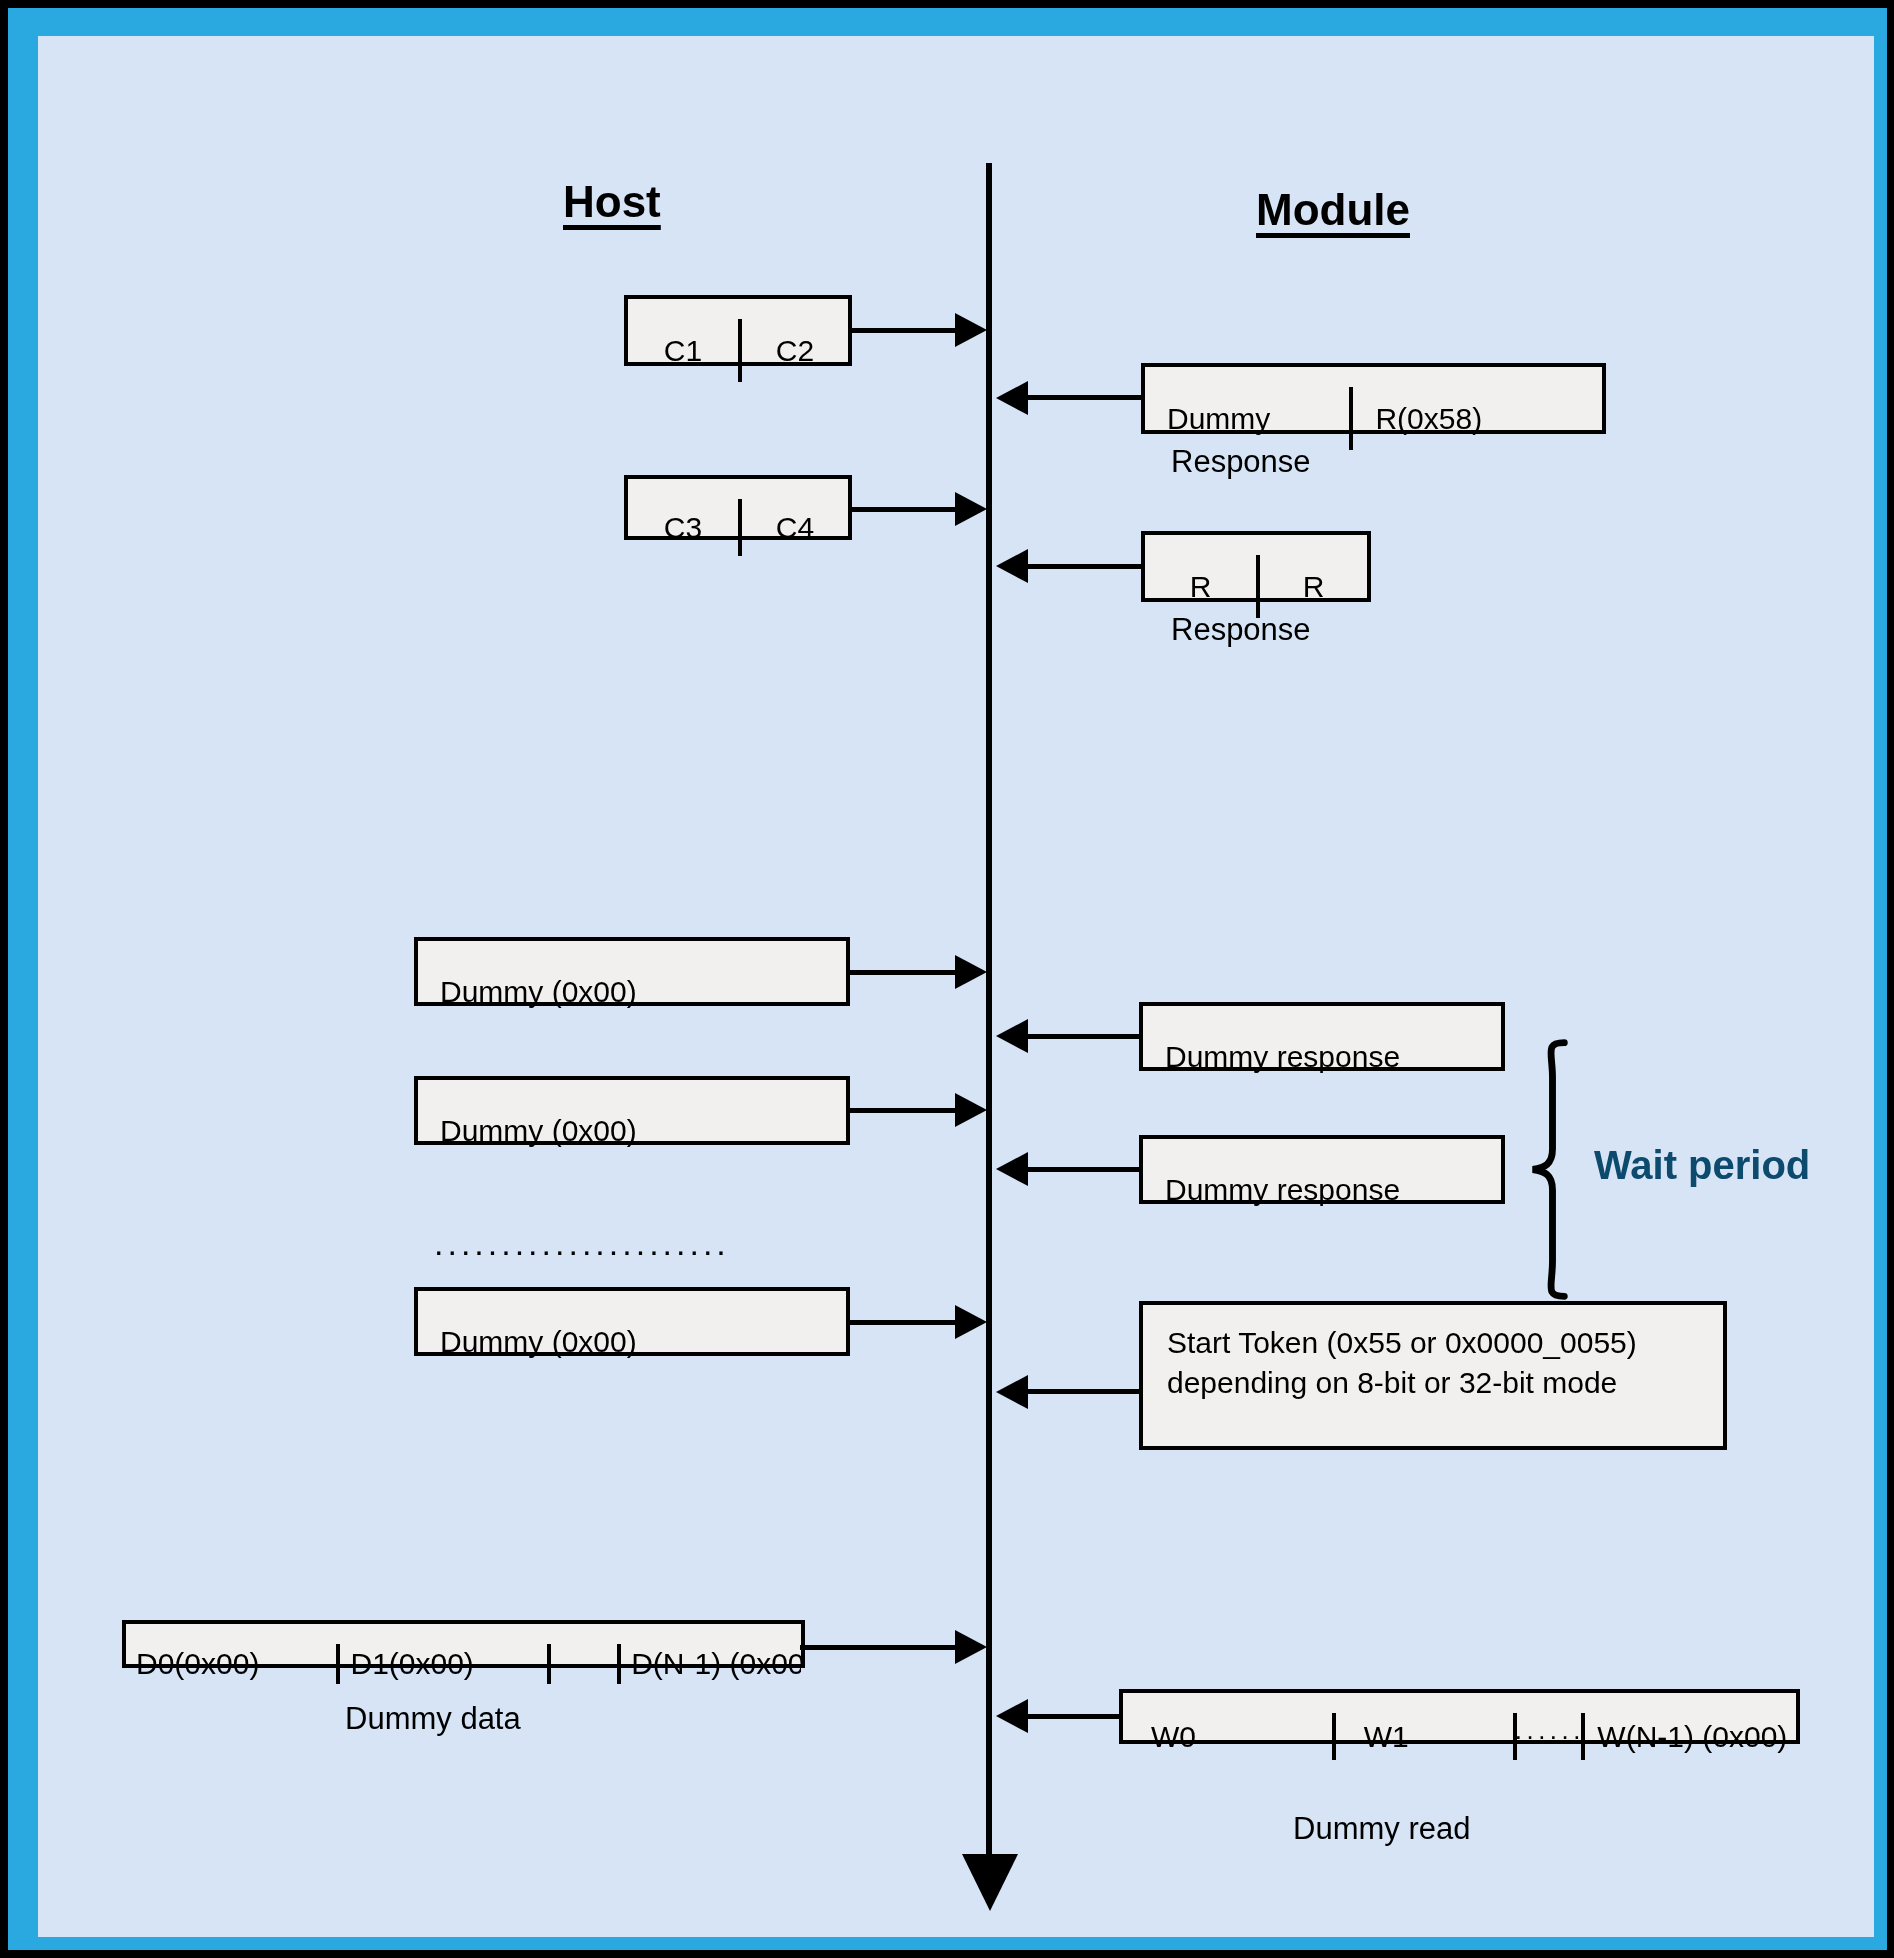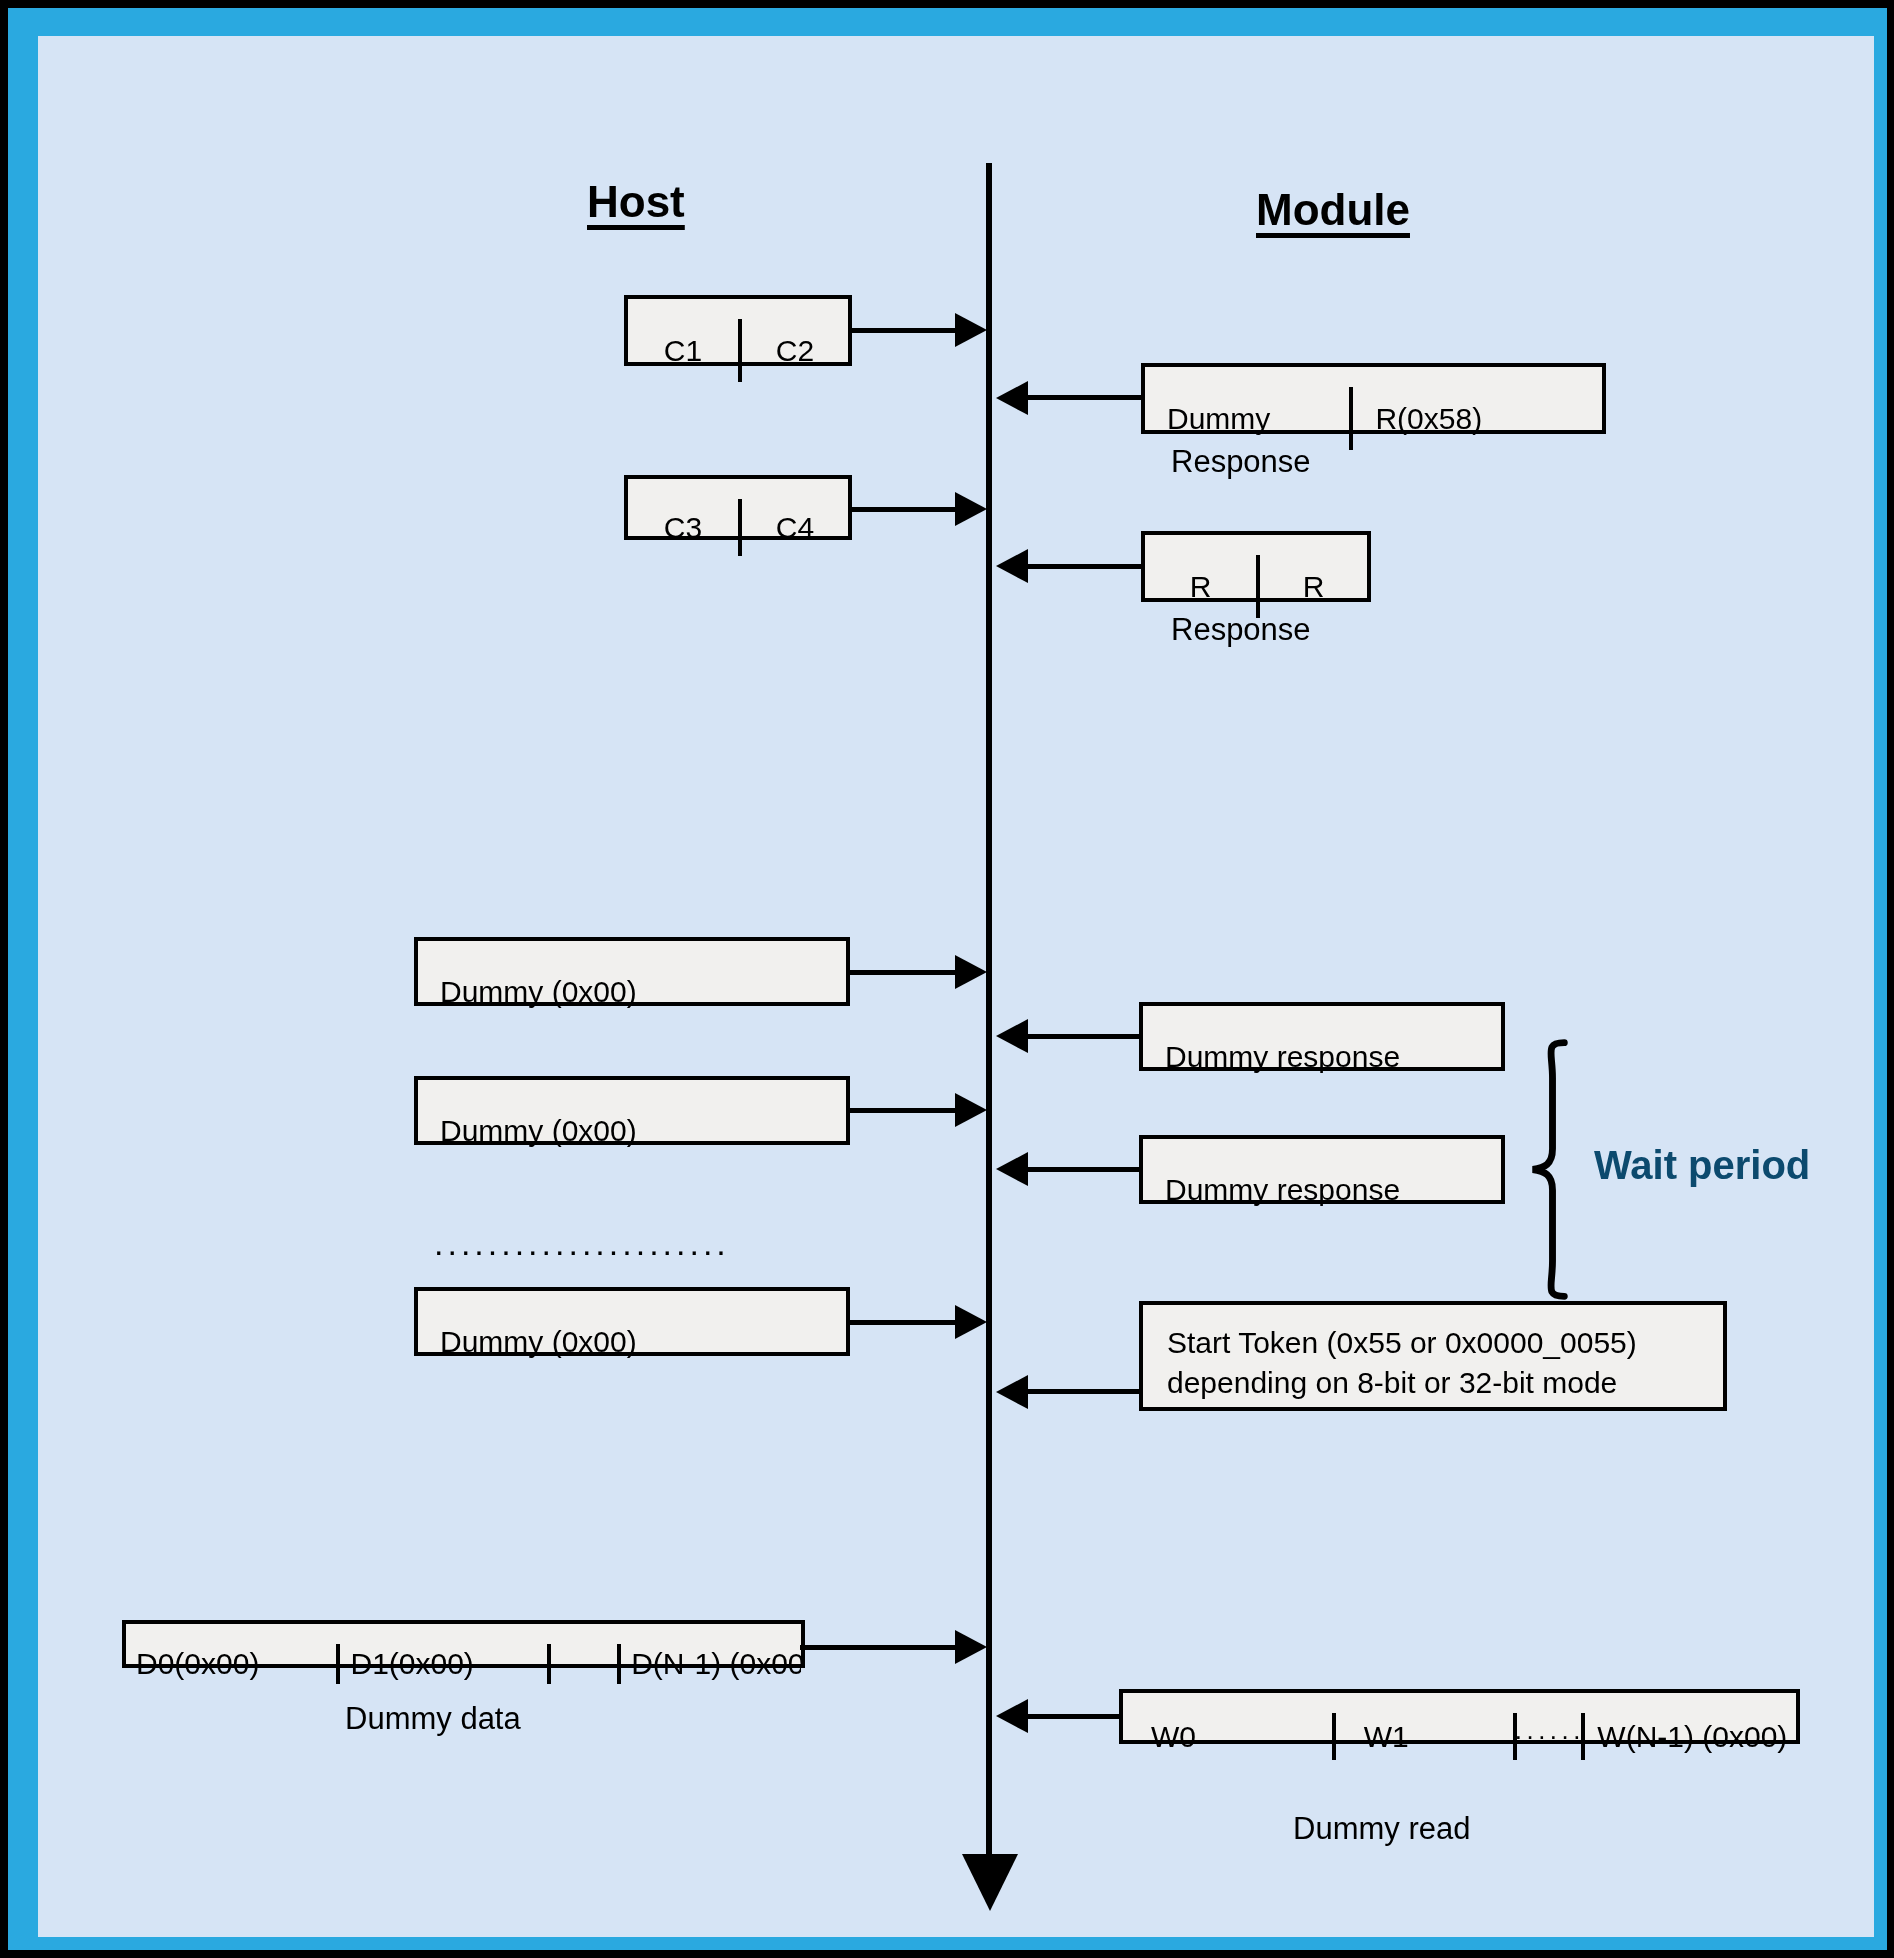--- a/index.html
+++ b/index.html
@@ -61,21 +61,21 @@
   .actor {
     position: absolute;
     font-weight: bold;
     font-size: 44px;
     color: #000;
     text-decoration: underline;
     text-underline-offset: 8px;
     text-decoration-thickness: 5px;
     white-space: nowrap;
   }
-  #actor-host { left: 549px; top: 141px; }
+  #actor-host { left: 525px; top: 141px; }
   #actor-module { left: 1218px; top: 149px; }
 
   
   .msgbox {
     position: absolute;
     background: #f1f0ee;
     border: 4px solid #000;
     box-sizing: border-box;
     display: flex;
     align-items: center;
@@ -239,21 +239,21 @@
       <div class="arrowhead-l" style="left:958px; top:1116px;"></div>
 
       <div class="ellipsis-row" style="left:396px; top:1188px;">......................</div>
 
       <div class="msgbox" style="left:376px; top:1251px; width:436px; height:69px;">
         <div class="cell" style="width:100%;">Dummy (0x00)</div>
       </div>
       <div class="arrowline" style="left:812px; top:1284px; width:113px;"></div>
       <div class="arrowhead-r" style="left:917px; top:1269px;"></div>
 
-      <div class="msgbox multiline" style="left:1101px; top:1265px; width:588px; height:110px;">
+      <div class="msgbox multiline" style="left:1101px; top:1265px; width:588px; height:149px;">
         <div>Start Token (0x55 or 0x0000_0055)</div>
         <div>depending on 8-bit or 32-bit mode</div>
       </div>
       <div class="arrowline" style="left:990px; top:1353px; width:113px;"></div>
       <div class="arrowhead-l" style="left:958px; top:1339px;"></div>
 
       <div class="brace-wrap">
         <svg width="59" height="263" viewBox="0 0 60 266">
           <path d="M 42 4 C 22 4, 30 14, 30 40 L 30 112 C 30 128, 22 131, 10 133
                    C 22 135, 30 138, 30 154 L 30 226 C 30 252, 22 262, 42 262" fill="none" stroke="#000" stroke-width="7" stroke-linecap="round"></path>

